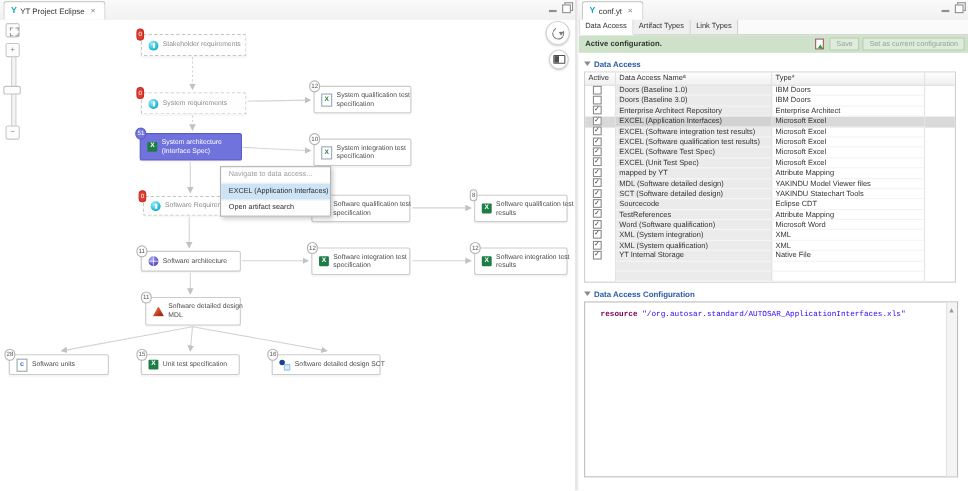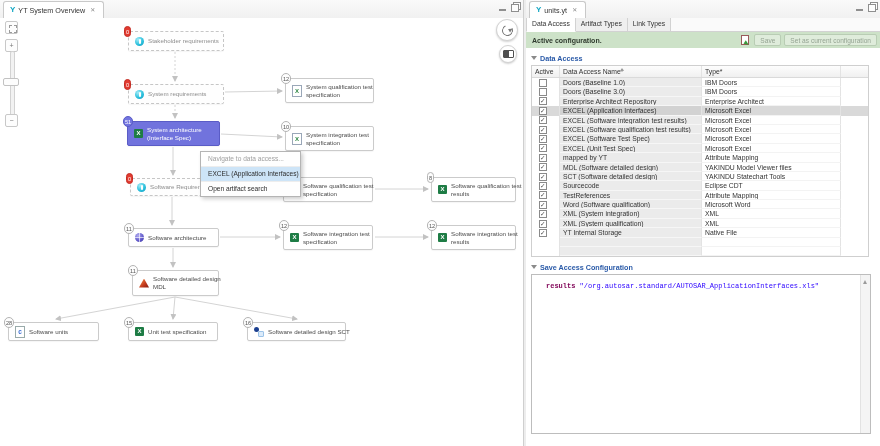--- a/index.html
+++ b/index.html
@@ -161,21 +161,21 @@
 </style>
 </head>
 <body>
 
 <div id="app">
 
   <div class="view" id="left-view">
     <div class="tabbar">
       <div class="tab">
         <span class="yticon">Y</span>
-        <span>YT System Overview</span>
+        <span>YT Project Eclipse</span>
         <span class="closex"></span>
       </div>
       <div class="winbtns">
         <span class="wb-min"></span>
         <span class="wb-max"></span>
       </div>
     </div>
 
     <div class="canvas">
       <svg id="edges" width="523" height="428">
@@ -304,21 +304,21 @@
           <div class="mi highlighted">EXCEL (Application Interfaces)</div>
           <div class="mi normal">Open artifact search</div>
         </div>
     </div>
   </div>
 
   <div class="view" id="right-view">
     <div class="tabbar">
       <div class="tab">
         <span class="yticon">Y</span>
-        <span>units.yt</span>
+        <span>conf.yt</span>
         <span class="closex"></span>
       </div>
       <div class="winbtns">
         <span class="wb-min"></span>
         <span class="wb-max"></span>
       </div>
     </div>
 
     <div class="rbody">
       <div class="subtabs" id="subtabs">
@@ -461,22 +461,22 @@
               <span class="c-active"></span>
               <span class="c-name"></span>
               <span class="c-type"></span>
               <span class="c-fill"></span>
             </div>
           </div>
       </div>
 
       <div class="sect">
         <span class="twistie"></span>
-        <span>Save Access Configuration</span>
+        <span>Data Access Configuration</span>
       </div>
 
       <div class="codebox">
-        <div class="codeline"><span class="kw">results</span><span> </span><span class="str">"/org.autosar.standard/AUTOSAR_ApplicationInterfaces.xls"</span></div>
+        <div class="codeline"><span class="kw">resource</span><span> </span><span class="str">"/org.autosar.standard/AUTOSAR_ApplicationInterfaces.xls"</span></div>
         <div class="vscroll"></div>
       </div>
     </div>
   </div>
 </div>
 
 </body></html>

